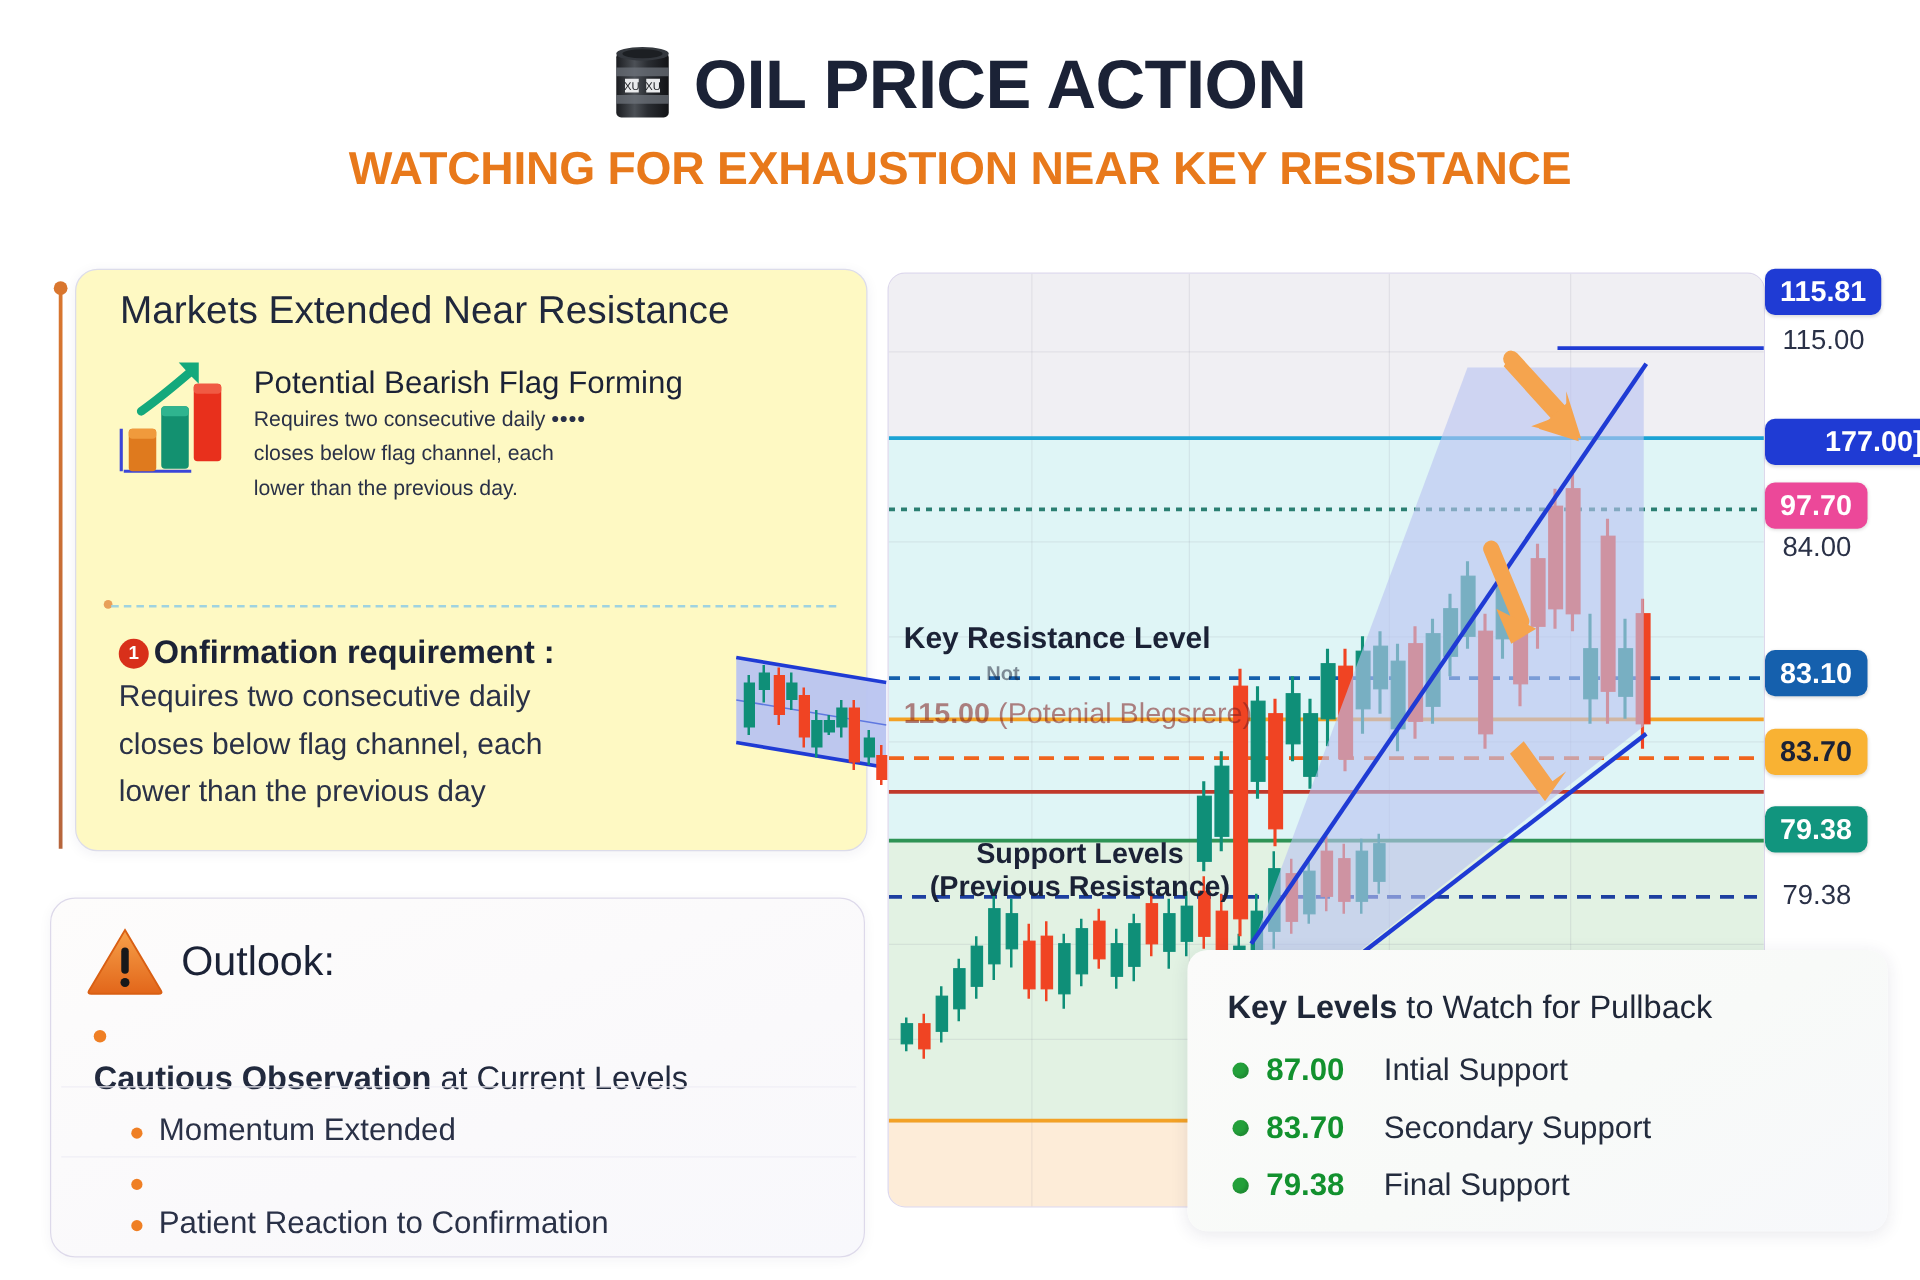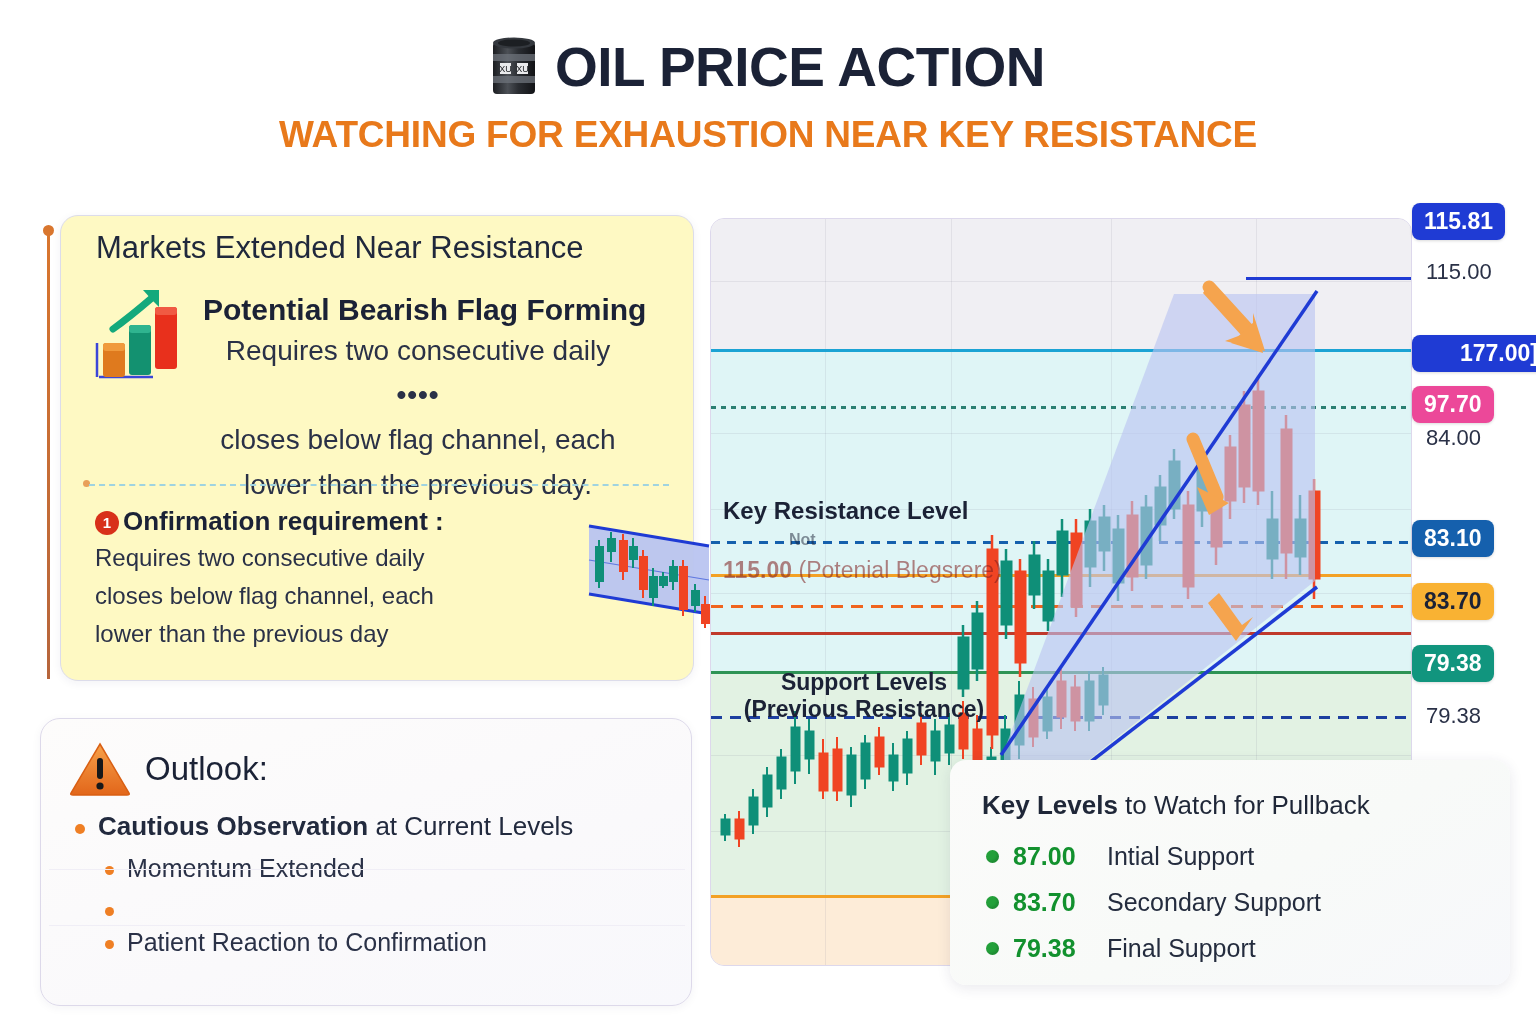--- a/index.html
+++ b/index.html
@@ -48,27 +48,26 @@
 
   .section-head {
     position: absolute; left: 35px; top: 14px;
     font-size: 31px; color: #20283c; font-weight: 400; white-space: nowrap;
   }
 
   .bullet-block { position: absolute; left: 30px; top: 65px; width: 580px; display: flex; gap: 16px; }
   .bars-icon { width: 96px; height: 98px; flex: 0 0 auto; position: relative; margin-top: 4px; }
   .bullet-text { padding-top: 10px; }
   .bullet-title {
-    font-size: 30px; font-weight: 700; color: #1b2236; line-height: 1.25;
+    font-size: 25px; font-weight: 400; color: #1b2236; line-height: 1.25;
     white-space: nowrap;
   }
   .bullet-body {
-    font-size: 28px; color: #2a3147; line-height: 1.6; font-weight: 400;
+    font-size: 17px; color: #2a3147; line-height: 1.6; font-weight: 400;
     max-width: 430px;
-    text-align: center;
   }
   .dots-mark { color: #2a3147; letter-spacing: 1px; font-weight: 700; }
 
   .divider-dashed {
     position: absolute; left: 28px; top: 268px; width: 580px; height: 0;
     border-top: 2px dashed #9fd3e0;
   }
   .divider-dot { position: absolute; left: 22px; top: 264px; width: 7px; height: 7px; border-radius: 50%; background: #e8a05a; }
 
   .confirm-block { position: absolute; left: 34px; top: 290px; width: 590px; }
@@ -94,21 +93,21 @@
     position: absolute; left: 40px; top: 718px; width: 652px; height: 288px;
     background: linear-gradient(160deg,#fdfcfb 0%, #faf9fb 60%, #f8f8fc 100%);
     border: 1px solid #ddd9ea; border-radius: 20px;
     box-shadow: 0 2px 10px rgba(40,40,80,0.05);
   }
   .warn-row { position: absolute; left: 28px; top: 22px; display: flex; align-items: center; gap: 14px; }
   .warn-icon { width: 62px; height: 56px; flex: 0 0 auto; }
   .outlook-label { font-size: 33px; color: #1b2236; font-weight: 400; }
 
   .ol-list { position: absolute; left: 34px; top: 92px; width: 600px; }
-  .ol-main { display: flex; align-items: flex-start; gap: 13px; font-size: 26px; color: #222a3e; }
+  .ol-main { display: flex; align-items: flex-start; gap: 13px; font-size: 26px; color: #222a3e; flex-direction: column; }
   .dot-o { width: 10px; height: 10px; border-radius: 50%; background: #ef7f24; margin-top: 13px; flex:0 0 auto;}
   .dot-o.sm { width: 9px; height: 9px; margin-top: 12px; }
   .ol-main b { font-weight: 700; }
   .ol-sub { display: flex; align-items: flex-start; gap: 13px; font-size: 25px; color: #2a3147; margin-left: 30px; margin-top: 12px; }
   .faint-rule { position: absolute; left: 8px; width: 636px; height: 1px; background: #f0eef6; }
 
   
   .chart-wrap {
     position: absolute; left: 710px; top: 218px; width: 702px; height: 748px;
     border: 1px solid #ddd8ec; border-radius: 14px; overflow: hidden;
@@ -494,21 +493,21 @@
     <span class="ghost" style="font-weight:400">(Potenial Blegsrere)</span>
   </div>
   <div class="note" style="left:78px; top:312px; font-size:16px; opacity:0.5;">Not</div>
   <div class="note note-sup1">
     <span>Support Levels</span><br>
     <span>(Previous Resistance)</span>
   </div>
 </div>
 
 <div class="axis">
-  <span class="pill" style="top:8px;   background:#1f3bd4;">115.81</span>
+  <span class="pill" style="top:20px;   background:#1f3bd4;">115.81</span>
   <span class="axis-plain" style="top:64px;">115.00</span>
   <span class="pill" style="top:140px; background:#1f3bd4;padding-left:48px;">177.00]</span>
   <span class="pill" style="top:191px; background:#ec4899;">97.70</span>
   <span class="axis-plain" style="top:230px;">84.00</span>
   <span class="pill" style="top:325px; background:#1560ad;">83.10</span>
   <span class="pill" style="top:388px; background:#f9b233; color:#1b2236;">83.70</span>
   <span class="pill" style="top:450px; background:#11957e;">79.38</span>
   <span class="axis-plain" style="top:508px;">79.38</span>
 </div>
 

